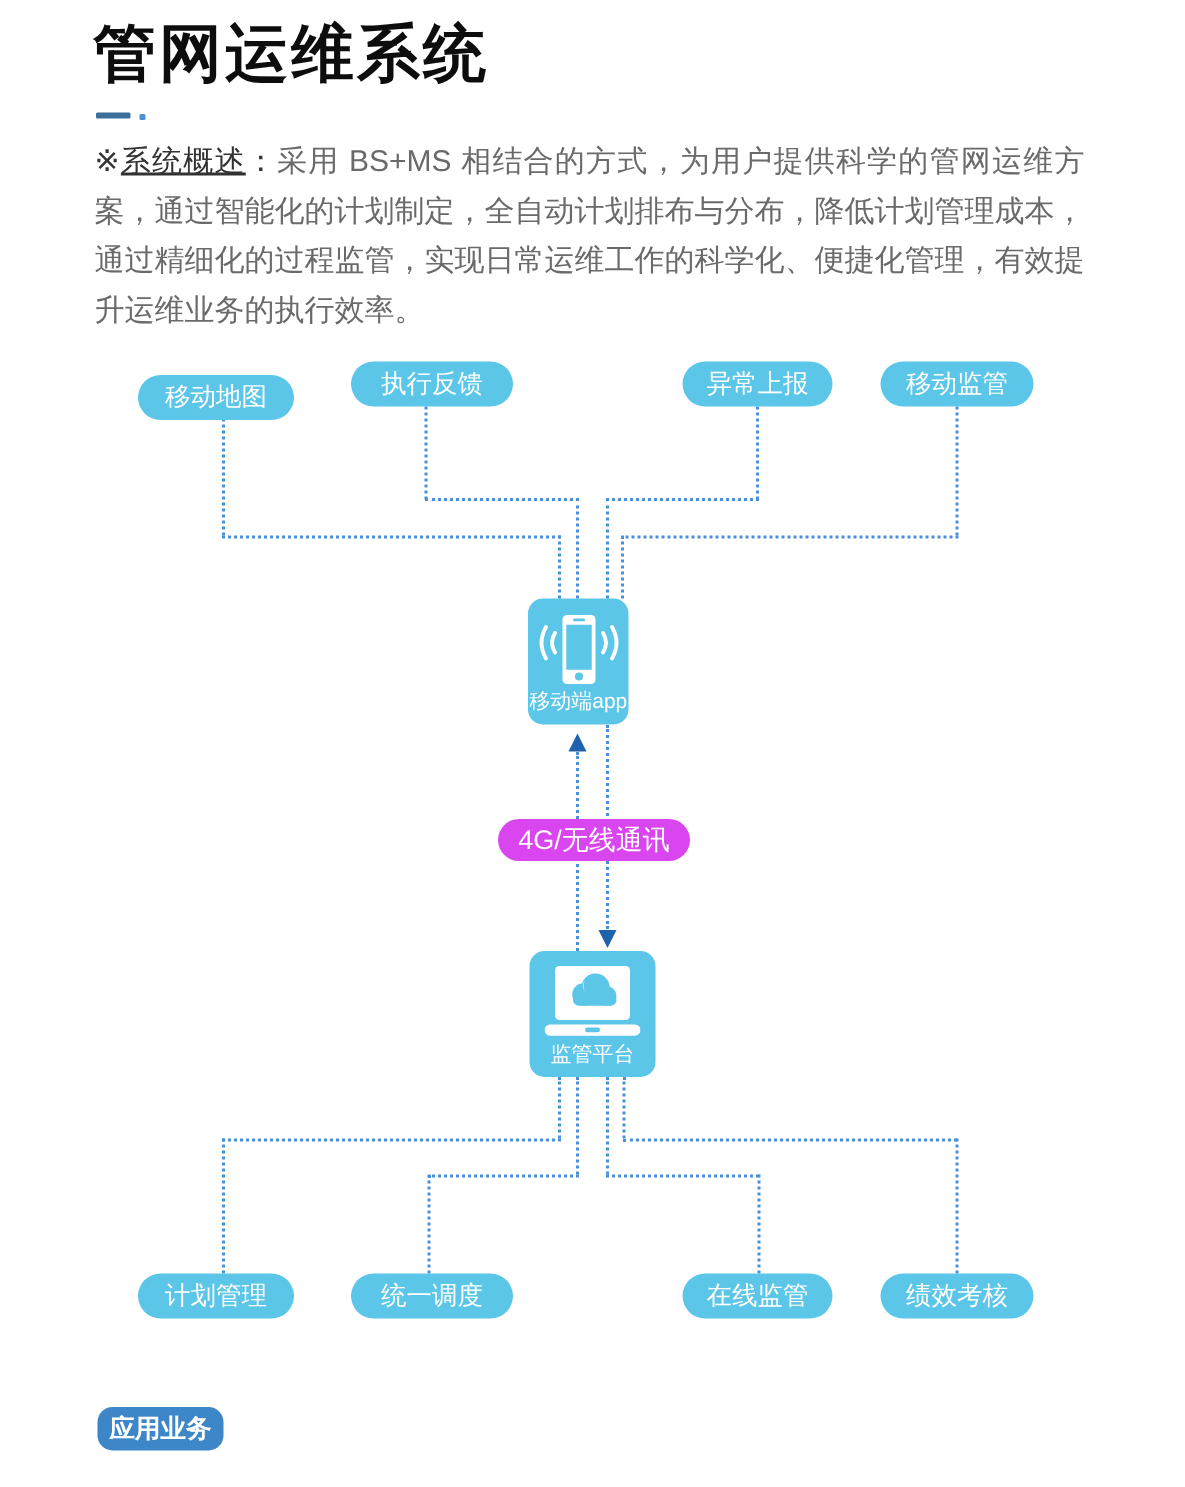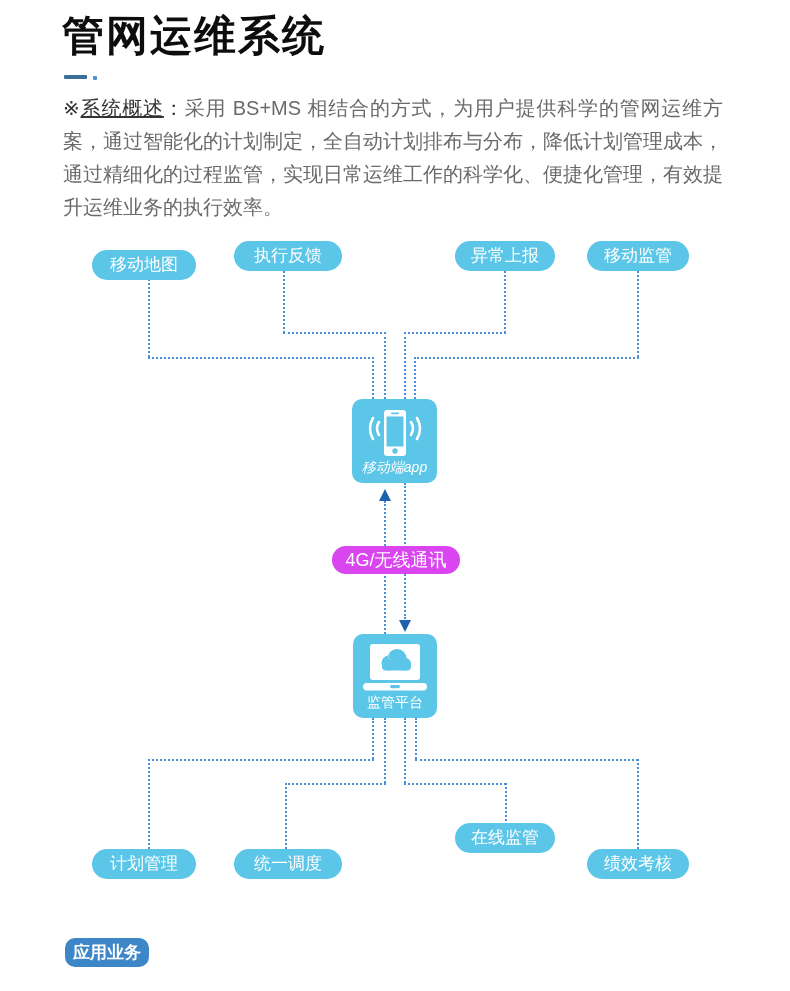--- a/index.html
+++ b/index.html
@@ -56,21 +56,21 @@
     <div class="vline" style="left:283px;top:271px;height:62px;"></div>
     <div class="hline" style="left:283px;top:332px;width:103px;"></div>
     <div class="vline" style="left:384px;top:332px;height:67px;"></div>
     <div class="vline" style="left:504px;top:271px;height:62px;"></div>
     <div class="hline" style="left:404px;top:332px;width:102px;"></div>
     <div class="vline" style="left:404px;top:332px;height:67px;"></div>
     <div class="vline" style="left:637px;top:271px;height:86px;"></div>
     <div class="hline" style="left:414px;top:357px;width:225px;"></div>
     <div class="vline" style="left:414px;top:357px;height:42px;"></div>
 
-    <div class="node-box" style="left:352px;top:399px;width:85px;height:84px;font-style:italic;">
+    <div class="node-box" style="left:352px;top:399px;width:67px;height:84px;">
       <span class="icon">
         <svg width="62" height="50" viewBox="0 0 62 50">
           <path d="M15 13 Q11 19.5 15 26" stroke="#fff" stroke-width="2.6" fill="none" stroke-linecap="round"></path>
           <path d="M9 9 Q3 19.5 9 30" stroke="#fff" stroke-width="2.6" fill="none" stroke-linecap="round"></path>
           <path d="M47 13 Q51 19.5 47 26" stroke="#fff" stroke-width="2.6" fill="none" stroke-linecap="round"></path>
           <path d="M53 9 Q59 19.5 53 30" stroke="#fff" stroke-width="2.6" fill="none" stroke-linecap="round"></path>
           <rect x="20" y="1" width="22" height="46" rx="3" fill="#fff"></rect>
           <rect x="22.5" y="7.5" width="17" height="30" fill="#5bc6e8"></rect>
           <rect x="27" y="3.4" width="8" height="1.8" rx="0.9" fill="#5bc6e8"></rect>
           <circle cx="31" cy="42" r="2.7" fill="#5bc6e8"></circle>
@@ -111,19 +111,19 @@
     <div class="vline" style="left:285px;top:783px;height:66px;"></div>
     <div class="vline" style="left:404px;top:718px;height:65px;"></div>
     <div class="hline" style="left:404px;top:783px;width:102px;"></div>
     <div class="vline" style="left:505px;top:783px;height:66px;"></div>
     <div class="vline" style="left:415px;top:718px;height:41px;"></div>
     <div class="hline" style="left:415px;top:759px;width:223px;"></div>
     <div class="vline" style="left:637px;top:759px;height:90px;"></div>
 
     <div class="pill" style="left:92px;top:849px;width:104px;">计划管理</div>
     <div class="pill" style="left:234px;top:849px;width:108px;">统一调度</div>
-    <div class="pill" style="left:455px;top:823px;width:100px;">在线监管</div>
+    <div class="pill" style="left:455px;top:849px;width:100px;">在线监管</div>
     <div class="pill" style="left:587px;top:849px;width:102px;">绩效考核</div>
   </div>
 
   <div class="badge">应用业务</div>
 
 </div>
 
 </body></html>

